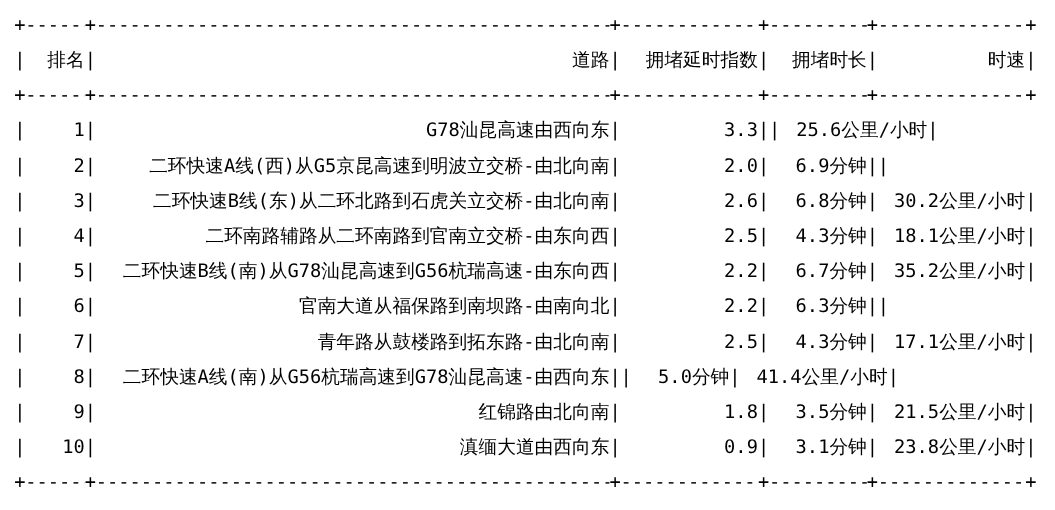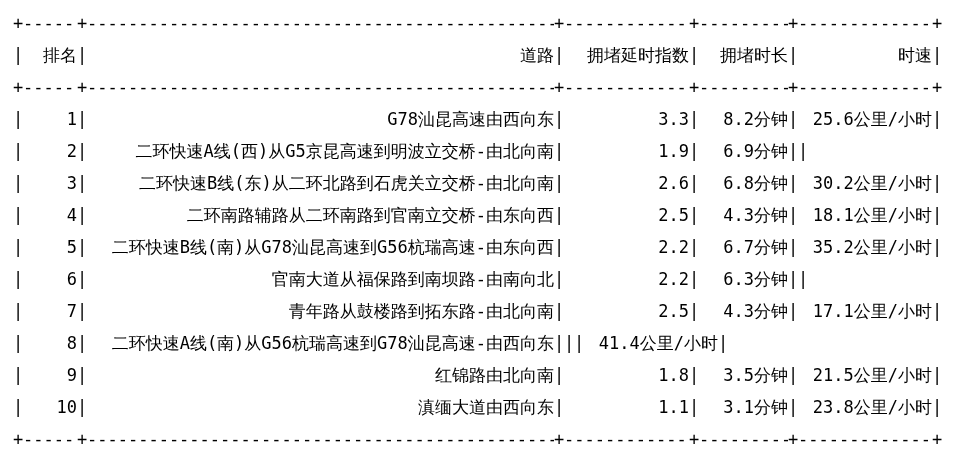--- a/index.html
+++ b/index.html
@@ -94,32 +94,31 @@
       <span class="sep">+</span>
     </div>
     <div class="line">
       <span class="sep">|</span>
       <span class="cell c0">1</span>
       <span class="sep">|</span>
       <span class="cell c1">G78汕昆高速由西向东</span>
       <span class="sep">|</span>
       <span class="cell c2">3.3</span>
       <span class="sep">|</span>
-      <span class="cell c3">8.2分钟</span>
       <span class="sep">|</span>
       <span class="cell c4">25.6公里/小时</span>
       <span class="sep">|</span>
     </div>
     <div class="line">
       <span class="sep">|</span>
       <span class="cell c0">2</span>
       <span class="sep">|</span>
       <span class="cell c1">二环快速A线(西)从G5京昆高速到明波立交桥-由北向南</span>
       <span class="sep">|</span>
-      <span class="cell c2">1.9</span>
+      <span class="cell c2">2.0</span>
       <span class="sep">|</span>
       <span class="cell c3">6.9分钟</span>
       <span class="sep">|</span>
       <span class="sep">|</span>
     </div>
     <div class="line">
       <span class="sep">|</span>
       <span class="cell c0">3</span>
       <span class="sep">|</span>
       <span class="cell c1">二环快速B线(东)从二环北路到石虎关立交桥-由北向南</span>
@@ -182,20 +181,21 @@
       <span class="cell c4">17.1公里/小时</span>
       <span class="sep">|</span>
     </div>
     <div class="line">
       <span class="sep">|</span>
       <span class="cell c0">8</span>
       <span class="sep">|</span>
       <span class="cell c1">二环快速A线(南)从G56杭瑞高速到G78汕昆高速-由西向东</span>
       <span class="sep">|</span>
       <span class="sep">|</span>
+      <span class="cell c3">5.0分钟</span>
       <span class="sep">|</span>
       <span class="cell c4">41.4公里/小时</span>
       <span class="sep">|</span>
     </div>
     <div class="line">
       <span class="sep">|</span>
       <span class="cell c0">9</span>
       <span class="sep">|</span>
       <span class="cell c1">红锦路由北向南</span>
       <span class="sep">|</span>
@@ -205,21 +205,21 @@
       <span class="sep">|</span>
       <span class="cell c4">21.5公里/小时</span>
       <span class="sep">|</span>
     </div>
     <div class="line">
       <span class="sep">|</span>
       <span class="cell c0">10</span>
       <span class="sep">|</span>
       <span class="cell c1">滇缅大道由西向东</span>
       <span class="sep">|</span>
-      <span class="cell c2">1.1</span>
+      <span class="cell c2">0.9</span>
       <span class="sep">|</span>
       <span class="cell c3">3.1分钟</span>
       <span class="sep">|</span>
       <span class="cell c4">23.8公里/小时</span>
       <span class="sep">|</span>
     </div>
     <div class="line">
       <span class="sep">+</span>
       <span class="dashes c0">------------------------------------------------------------------------------------------</span>
       <span class="sep">+</span>

